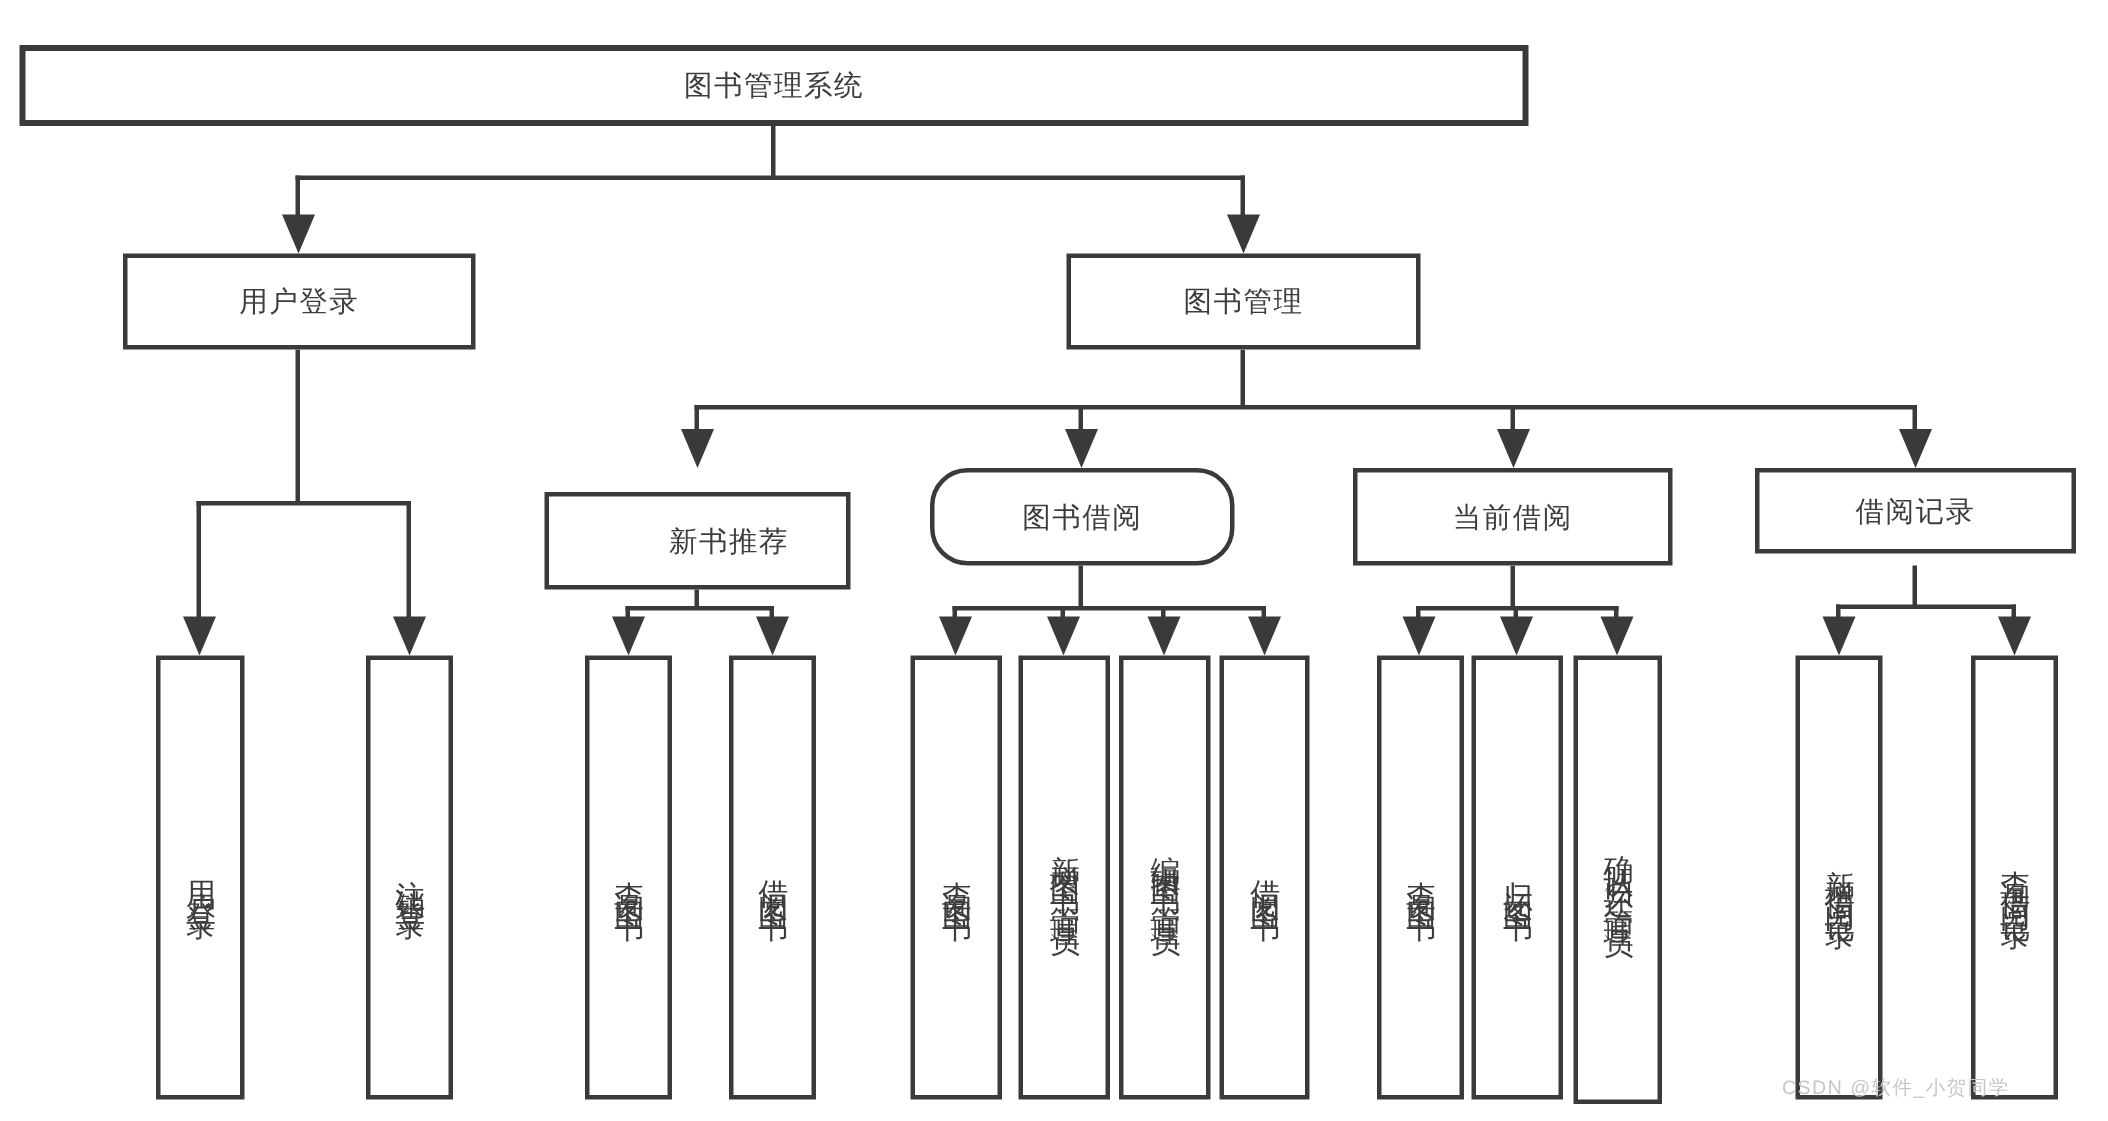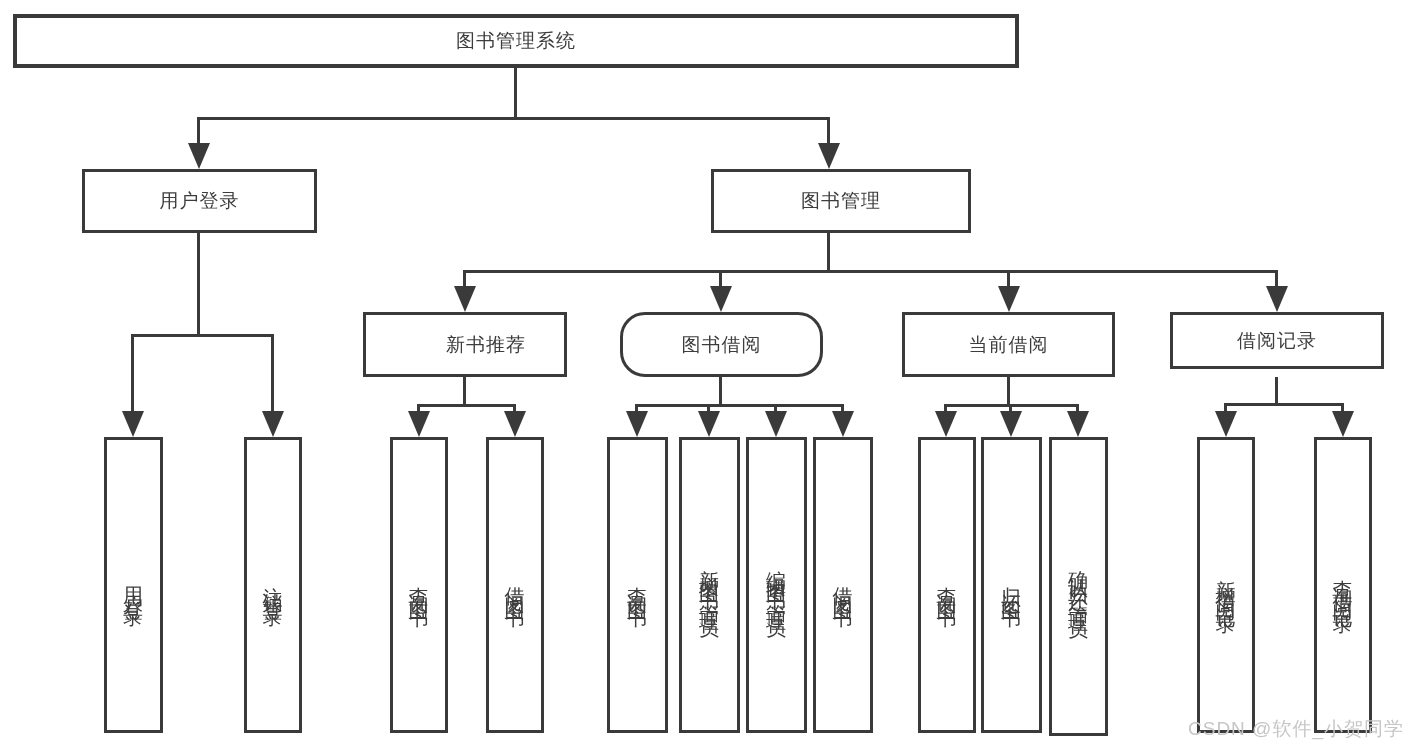--- a/index.html
+++ b/index.html
@@ -24,21 +24,21 @@
     background: var(--bg);
     border: 3px solid var(--line);
     display: flex;
     align-items: center;
     justify-content: center;
     font-size: 19px;
     color: var(--text);
     letter-spacing: 1px;
     z-index: 2;
   }
-  .node.root { border-width: 4px; }
+  .node.root { border-width: 4px; margin-top: 16px; }
   .leaf .vtext {
     writing-mode: vertical-rl;
     text-orientation: mixed;
     font-size: 20px;
     line-height: 1;
     letter-spacing: 7px;
     white-space: nowrap;
   }
   .line {
     position: absolute;
@@ -51,44 +51,44 @@
     height: 0;
     border-left: 11px solid transparent;
     border-right: 11px solid transparent;
     border-top: 26px solid var(--line);
     z-index: 1;
   }
   .watermark {
     position: absolute;
     left: 1188px;
     top: 716px;
-    font-size: 19px;
+    font-size: 13px;
     color: var(--watermark);
     letter-spacing: 1px;
     z-index: 3;
     white-space: nowrap;
   }
 </style>
 </head>
 <body>
 
 <div class="canvas">
 
   <div class="node root" style="left:13px; top:14px; width:1006px; height:54px;">
     <span>图书管理系统</span>
   </div>
 
   <div class="node" style="left:82px; top:169px; width:235px; height:64px;">
     <span>用户登录</span>
   </div>
-  <div class="node" style="left:711px; top:169px; width:260px; height:64px;">
+  <div class="node" style="left:711px; top:169px; width:236px; height:64px;">
     <span>图书管理</span>
   </div>
 
-  <div class="node" style="left:363px; top:312px; width:204px; height:65px;padding-left:42px;">
+  <div class="node" style="left:363px; top:328px; width:204px; height:65px;padding-left:42px;">
     <span>新书推荐</span>
   </div>
   <div class="node" style="left:620px; top:312px; width:203px; height:65px;border-radius:25px;">
     <span>图书借阅</span>
   </div>
   <div class="node" style="left:902px; top:312px; width:213px; height:65px;text-align:right;">
     <span>当前借阅</span>
   </div>
   <div class="node" style="left:1170px; top:312px; width:214px; height:57px;justify-content:center;">
     <span>借阅记录</span>

